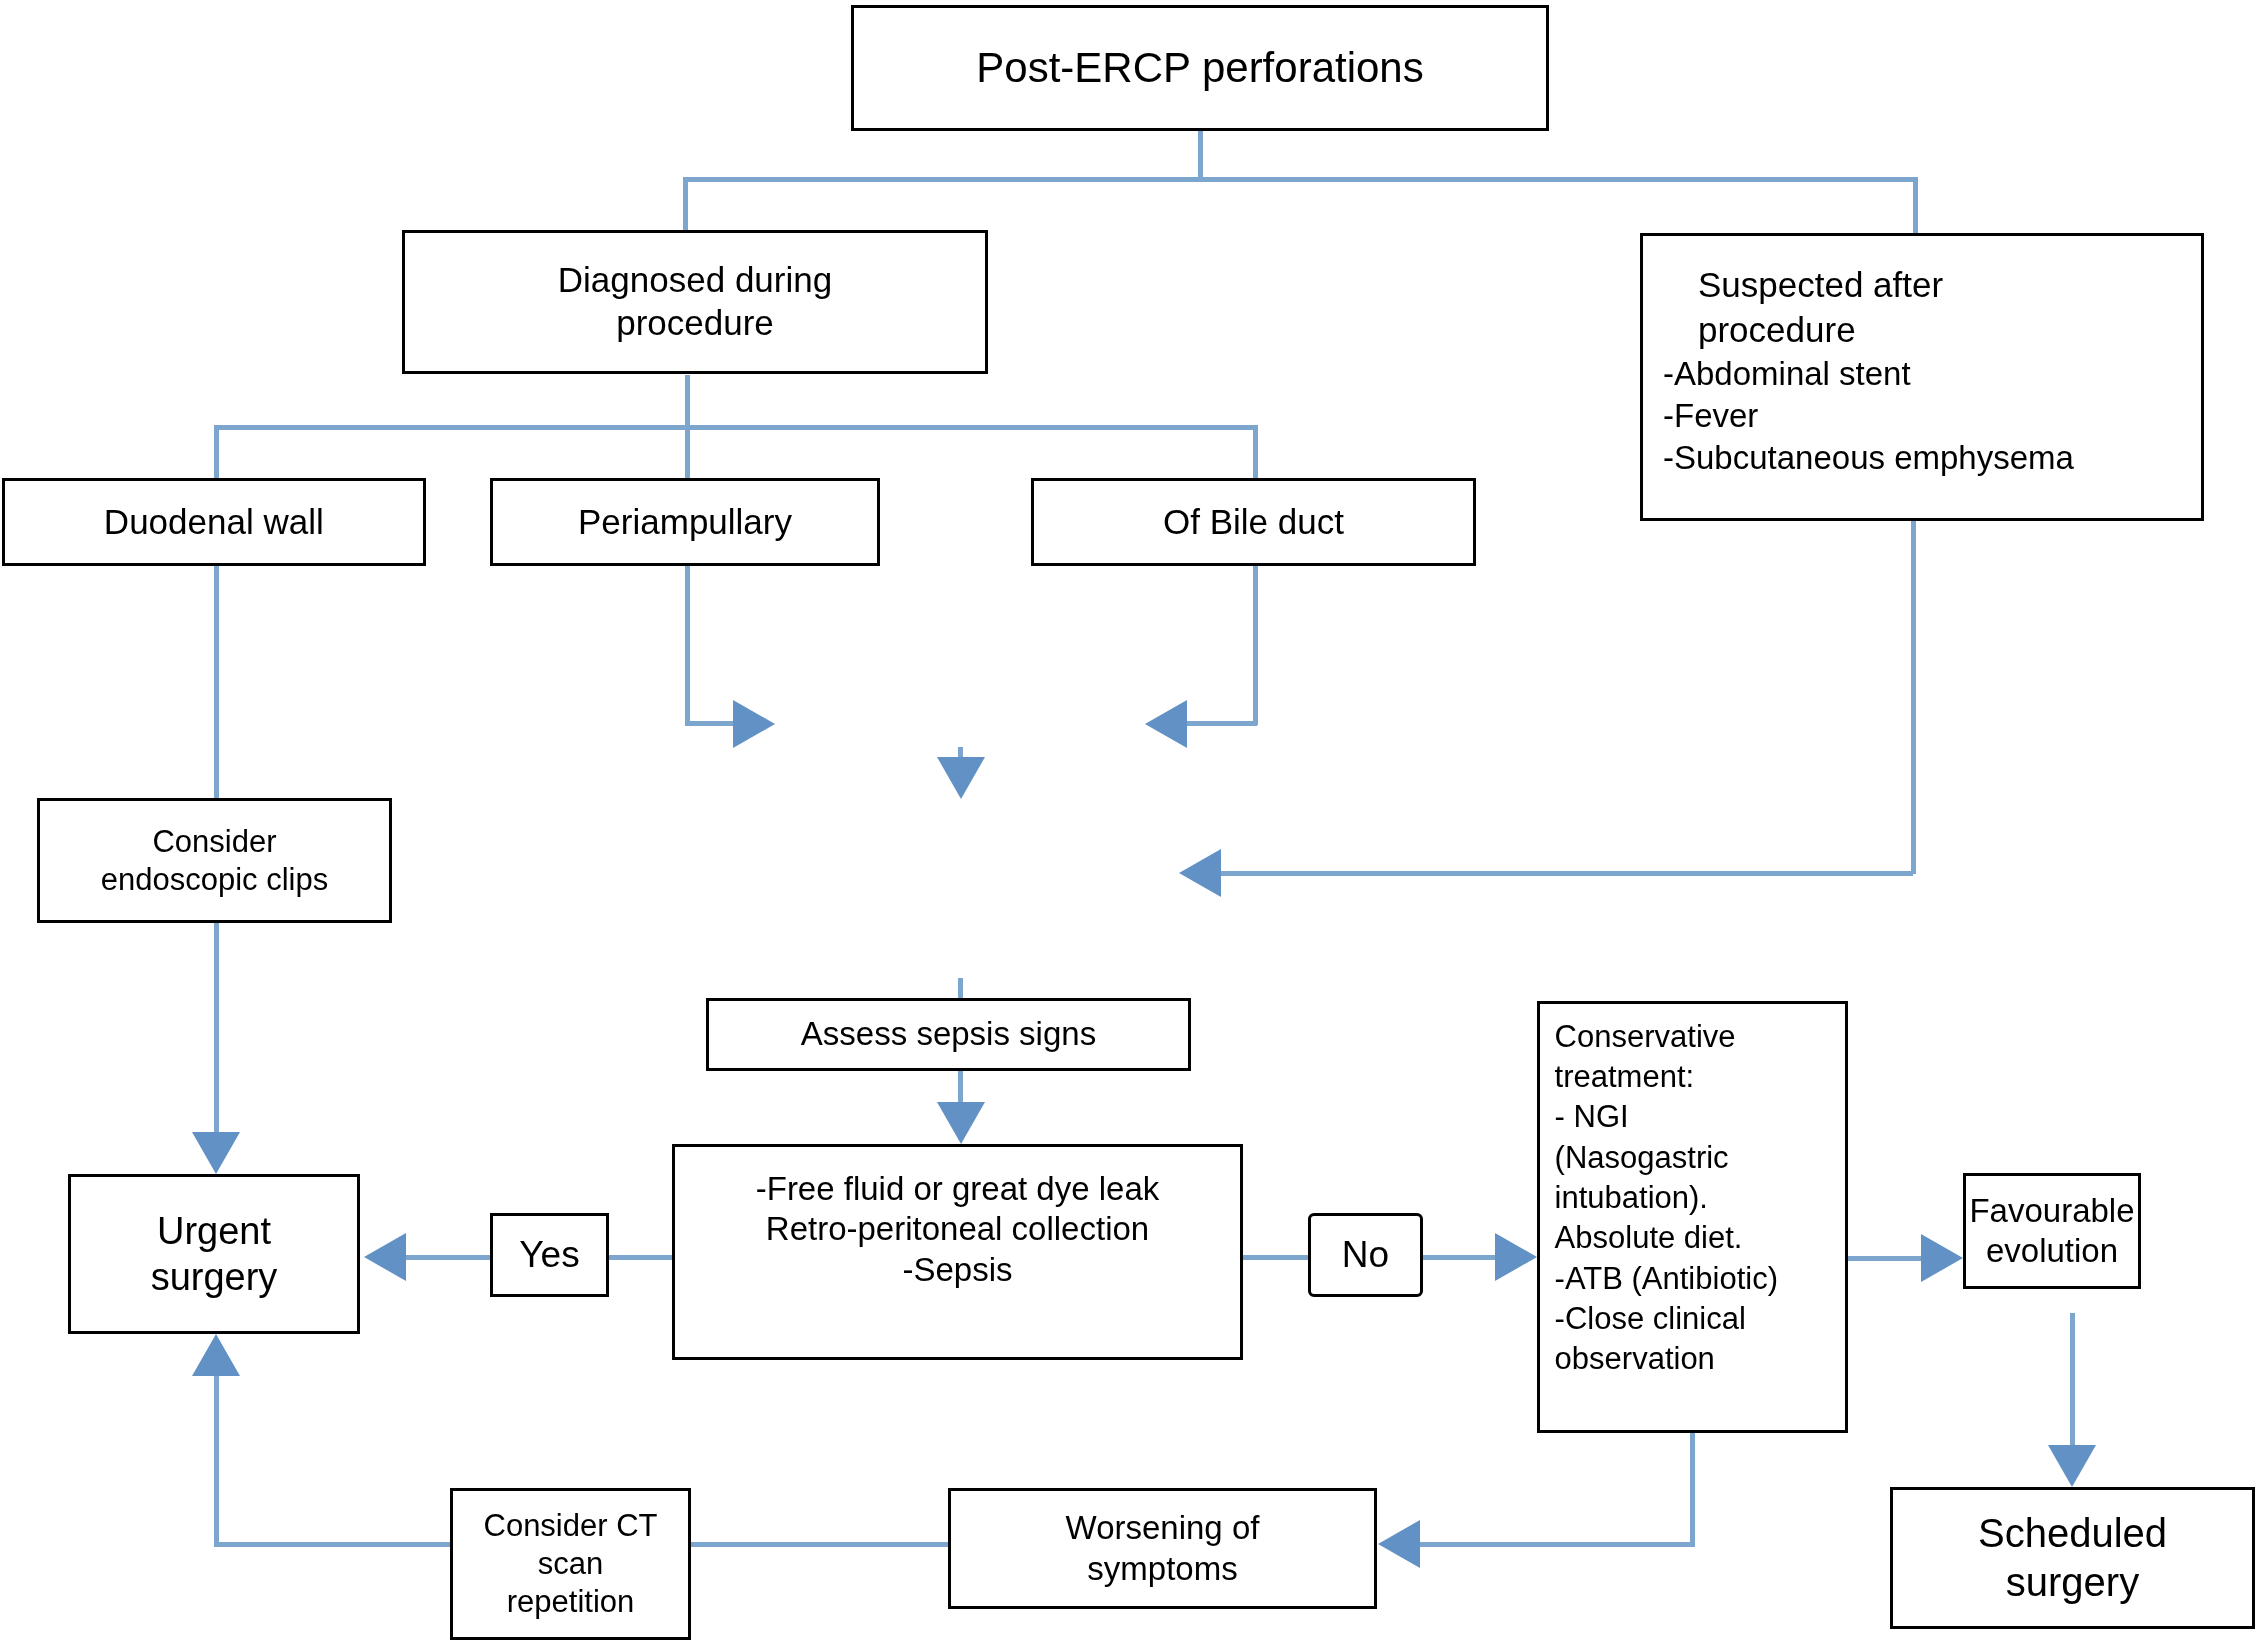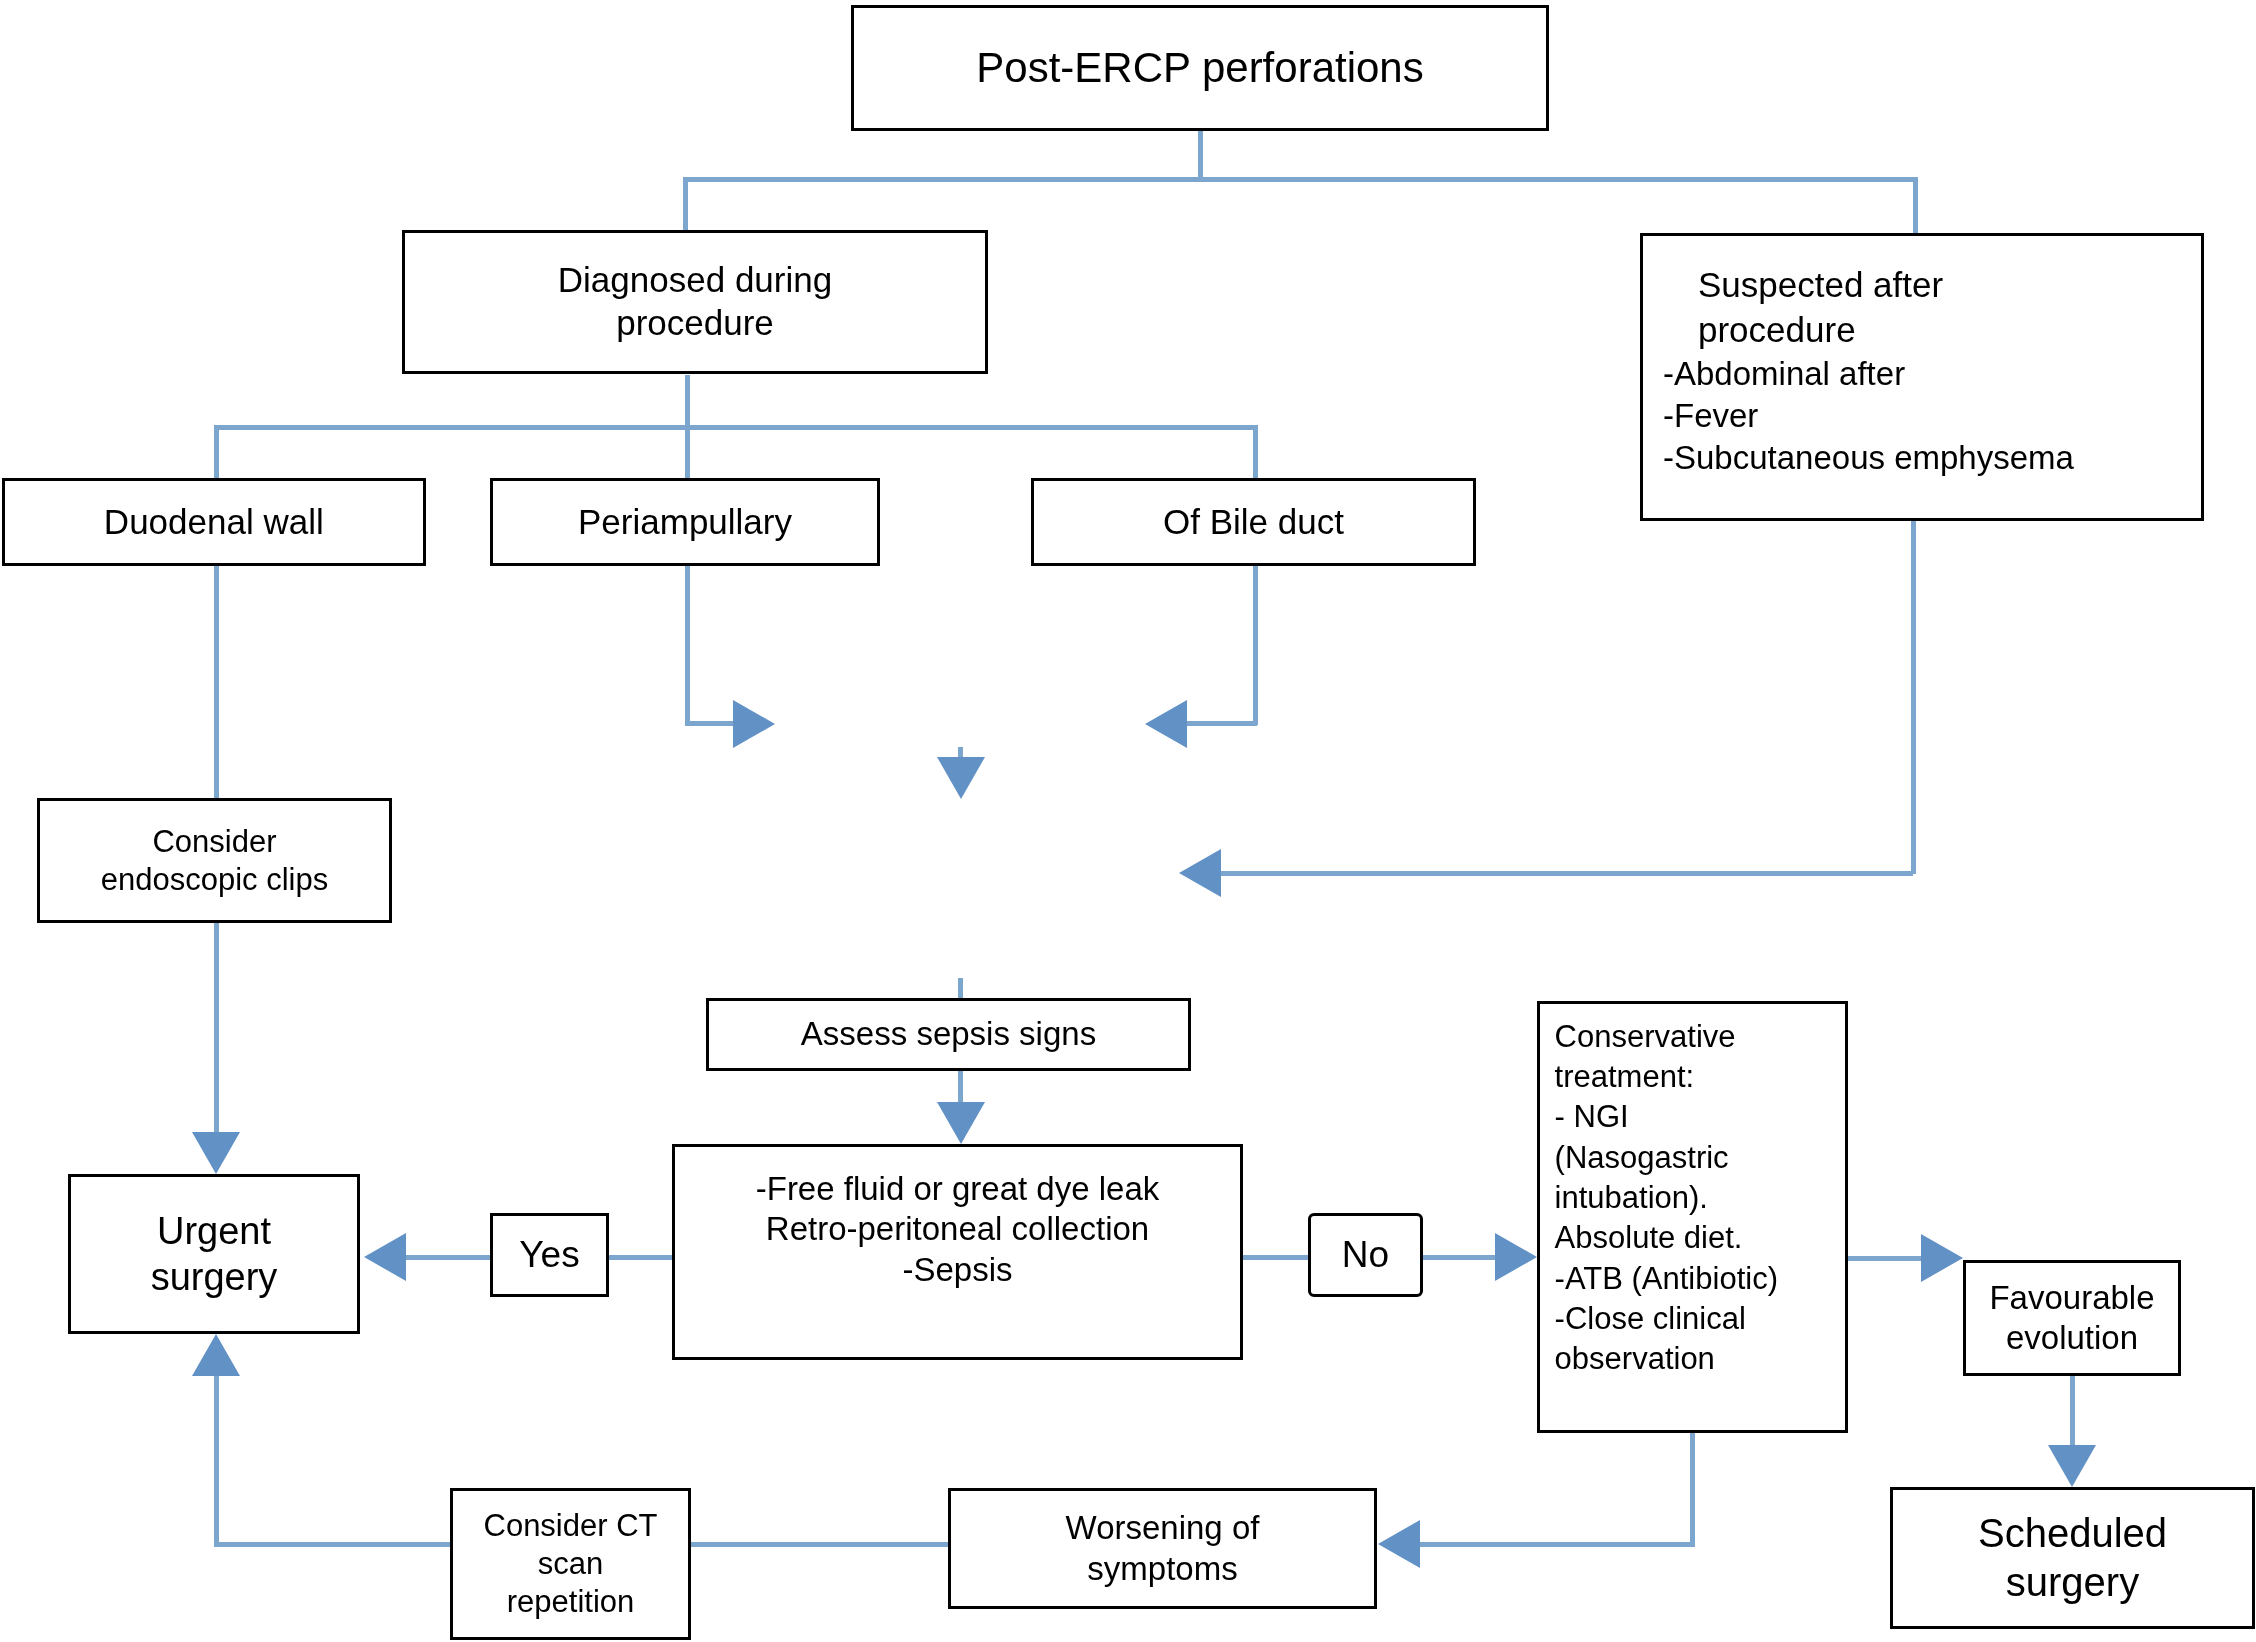--- a/index.html
+++ b/index.html
@@ -74,21 +74,21 @@
   </div>
 
   <div class="node" style="left:402px; top:230px; width:586px; height:144px; font-size:35px;">
     <span class="lbl">Diagnosed during
 procedure</span>
   </div>
 
   <div class="node align-left" style="left:1640px; top:233px; width:564px; height:288px; font-size:33px; justify-content:flex-start; padding:27.4px 9.1px 9.1px 20px; line-height:1.28;">
     <span class="lbl" style="padding-left:35px; font-size:35px;">Suspected after
 procedure</span>
-    <span class="lbl">-Abdominal after</span>
+    <span class="lbl">-Abdominal stent</span>
     <span class="lbl">-Fever</span>
     <span class="lbl">-Subcutaneous emphysema</span>
   </div>
 
   <div class="node" style="left:1.8px; top:478px; width:424px; height:88px; font-size:35px;">
     <span class="lbl">Duodenal wall</span>
   </div>
 
   <div class="node" style="left:490px; top:478px; width:390px; height:88px; font-size:35px;">
     <span class="lbl">Periampullary</span>
@@ -133,21 +133,21 @@
 treatment:
 - NGI
 (Nasogastric
 intubation).
 Absolute diet.
 -ATB (Antibiotic)
 -Close clinical
 observation</span>
   </div>
 
-  <div class="node" style="left:1963px; top:1260px; width:218px; height:116px; font-size:33px;">
+  <div class="node" style="left:1963px; top:1173px; width:178px; height:116px; font-size:33px;">
     <span class="lbl">Favourable
 evolution</span>
   </div>
 
   <div class="node" style="left:450px; top:1488px; width:241px; height:152px; font-size:31px;">
     <span class="lbl">Consider CT
 scan
 repetition</span>
   </div>
 

